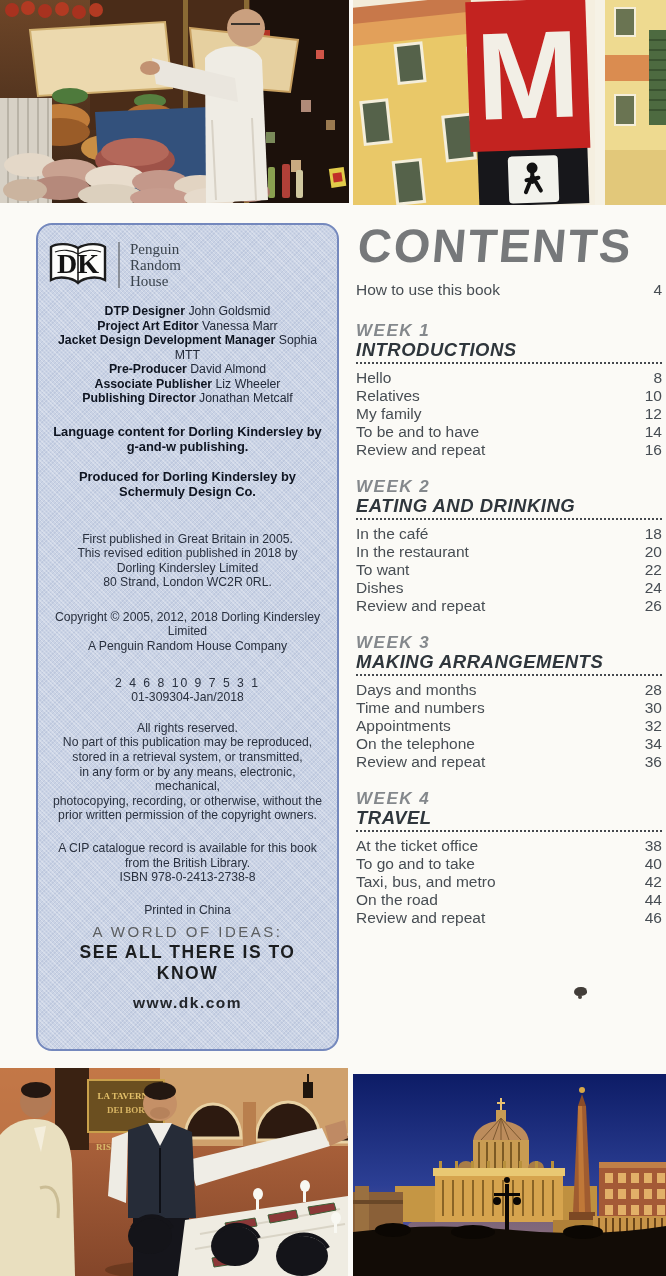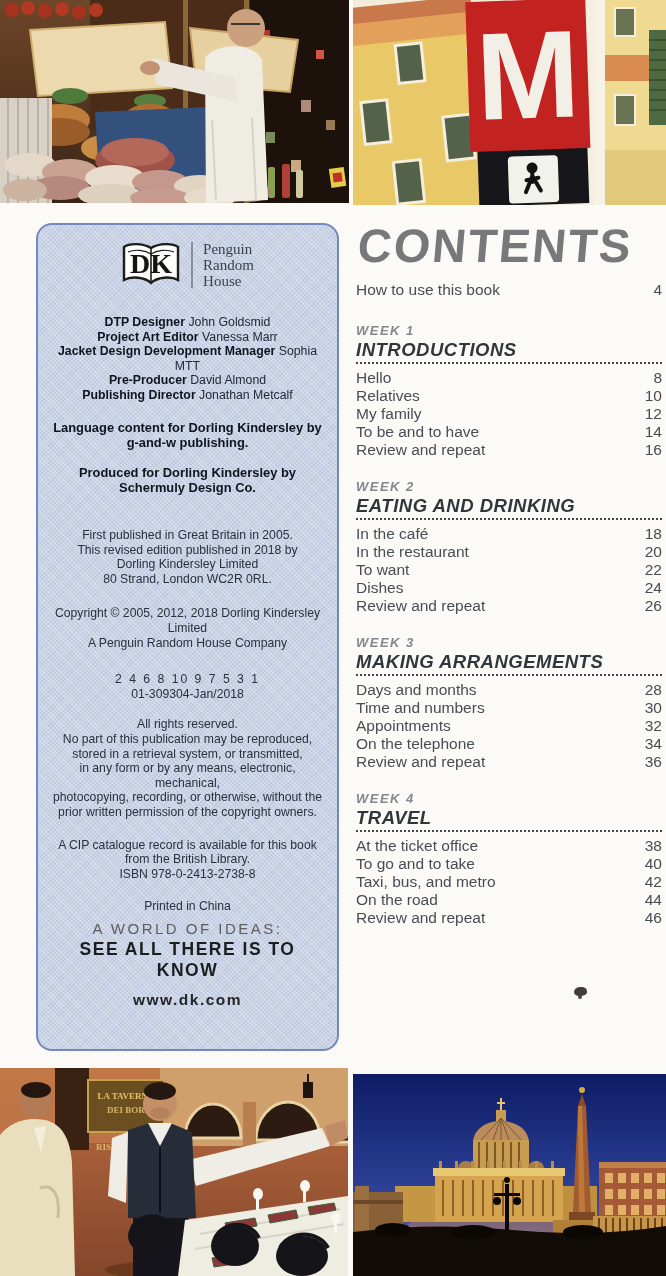--- a/index.html
+++ b/index.html
@@ -9,21 +9,21 @@
   .photo svg{display:block;}
 
   
   .panel{position:absolute;left:36px;top:223px;width:303px;height:828px;box-sizing:border-box;
          background:#cad3e5;
          background-image:
            repeating-linear-gradient(45deg, rgba(255,255,255,.28) 0 1px, transparent 1px 3px),
            repeating-linear-gradient(-45deg, rgba(110,130,175,.14) 0 1px, transparent 1px 3px);
          border:2px solid #7488bd;border-radius:16px;
          text-align:center;color:#252c3a;padding:16px 10px 0;}
-  .logo-row{display:flex;justify-content:center;align-items:center;gap:10px;margin-bottom:26px;}
+  .logo-row{display:flex;align-items:center;gap:10px;margin-bottom:15px;}
   .imprint{font-family:"Liberation Serif",serif;font-size:15px;line-height:16px;
            color:#39424c;text-align:left;}
   .logo-divider{width:2px;height:46px;background:#8a8f98;}
   .credit{font-size:12.3px;line-height:14.5px;color:#222938;}
   .credit b{color:#0e1420;}
   .pre{white-space:pre-line;}
   .pbold{font-size:12.9px;font-weight:bold;line-height:15px;color:#0e1420;margin:0 0 15px;}
   .pbold.first{margin-top:7px;}
   .preg{font-size:12.2px;line-height:14.6px;color:#29303e;margin:0 0 20px;}
   #credits{margin-bottom:18px;}
@@ -36,21 +36,21 @@
   .dkcom{font-size:15.5px;font-weight:bold;letter-spacing:1.5px;color:#23262b;}
 
   
   .toc{position:absolute;left:356px;top:224px;width:306px;color:#474d53;}
   .toc-title{font-size:47px;font-weight:800;line-height:44px;letter-spacing:2px;
              color:#76787a;margin:0;transform:skewX(-5deg);transform-origin:left bottom;}
   .howto{display:flex;justify-content:space-between;font-size:15.5px;line-height:18px;
          margin-top:13px;color:#474d53;}
   #weeks{margin-top:25px;}
   .toc-section{margin-bottom:21px;}
-  .wk{font-size:13px;font-weight:bold;font-style:italic;letter-spacing:1.5px;
+  .wk{font-size:17px;font-weight:bold;font-style:italic;letter-spacing:1.5px;
       color:#84888c;line-height:14px;margin-top:18px;}
   .wt{font-size:18.5px;font-weight:bold;font-style:italic;letter-spacing:.5px;
       color:#2f363c;line-height:21px;margin-top:1px;}
   .dots{border-bottom:2px dotted #45494e;margin:2px 0 5px;}
   .row{display:flex;justify-content:space-between;font-size:15.5px;line-height:18px;color:#474d53;}
   .pg{text-align:right;}
 
   .speck{position:absolute;left:574px;top:987px;width:13px;height:9px;background:#423d39;
          border-radius:55% 45% 60% 40%/60% 55% 45% 50%;}
   .speck:after{content:"";position:absolute;left:4px;top:8px;width:4px;height:4px;
@@ -194,20 +194,21 @@
         <div>Random</div>
         <div>House</div>
       </div>
     </div>
 
     <div id="credits">
         <div class="credit"><b>DTP Designer</b> John Goldsmid</div>
         <div class="credit"><b>Project Art Editor</b> Vanessa Marr</div>
         <div class="credit"><b>Jacket Design Development Manager</b> Sophia MTT</div>
         <div class="credit"><b>Pre-Producer</b> David Almond</div>
+        <div class="credit"><b>Associate Publisher</b> Liz Wheeler</div>
         <div class="credit"><b>Publishing Director</b> Jonathan Metcalf</div>
       </div>
 
     <p class="pbold pre first">Language content for Dorling Kindersley by
 g-and-w publishing.</p>
     <p class="pbold pre mb34">Produced for Dorling Kindersley by
 Schermuly Design Co.</p>
 
     <p class="preg pre">First published in Great Britain in 2005.
 This revised edition published in 2018 by

